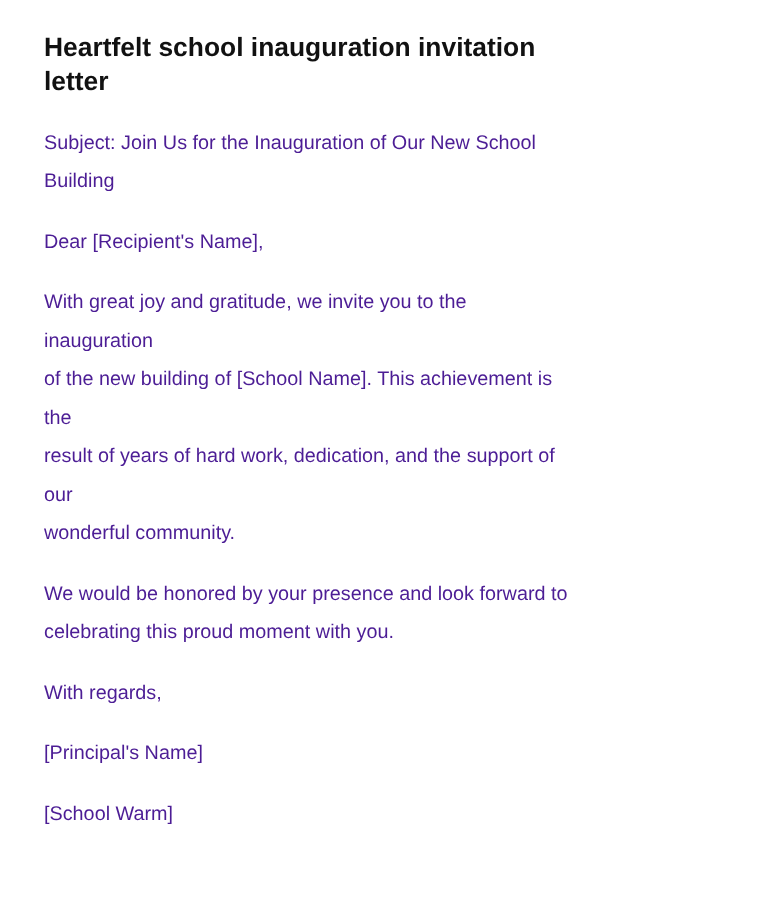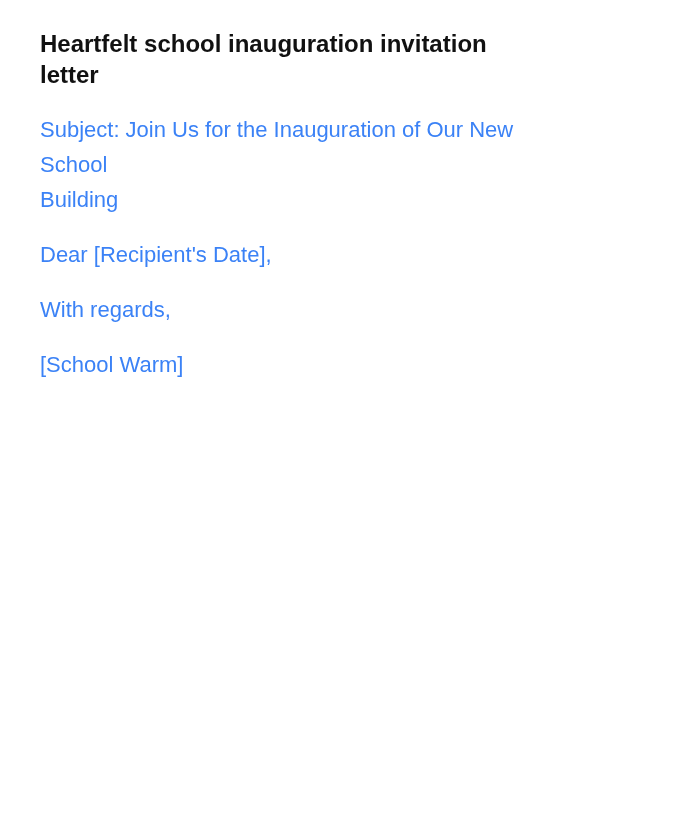--- a/index.html
+++ b/index.html
@@ -18,40 +18,47 @@
   }
   h1.doc-title {
     font-size: 24px;
     line-height: 31px;
     font-weight: 700;
     color: #111111;
     margin: 12px 0 22px 0;
     letter-spacing: 0;
   }
   p.doc-para {
-    font-size: 22px;
+    font-size: 18px;
     line-height: 35px;
     font-weight: 400;
-    color: #3b82f6;
+    color: #4c1d95;
     margin: 0 0 20px 0;
     max-width: 636px;
     white-space: pre-line; 
   }
 </style>
 </head>
 <body>
 
 <div class="page">
   <h1 class="doc-title">Heartfelt school inauguration invitation letter</h1>
 
   <p class="doc-para">Subject: Join Us for the Inauguration of Our New School
 Building</p>
 
-  <p class="doc-para">Dear [Recipient's Date],</p>
+  <p class="doc-para">Dear [Recipient's Name],</p>
+
+  <p class="doc-para">With great joy and gratitude, we invite you to the inauguration
+of the new building of [School Name]. This achievement is the
+result of years of hard work, dedication, and the support of our
+wonderful community.</p>
 
 
-
+  <p class="doc-para">We would be honored by your presence and look forward to
+celebrating this proud moment with you.</p>
 
   <p class="doc-para">With regards,</p>
 
+  <p class="doc-para">[Principal's Name]</p>
 
   <p class="doc-para">[School Warm]</p>
 </div>
 
 </body></html>

